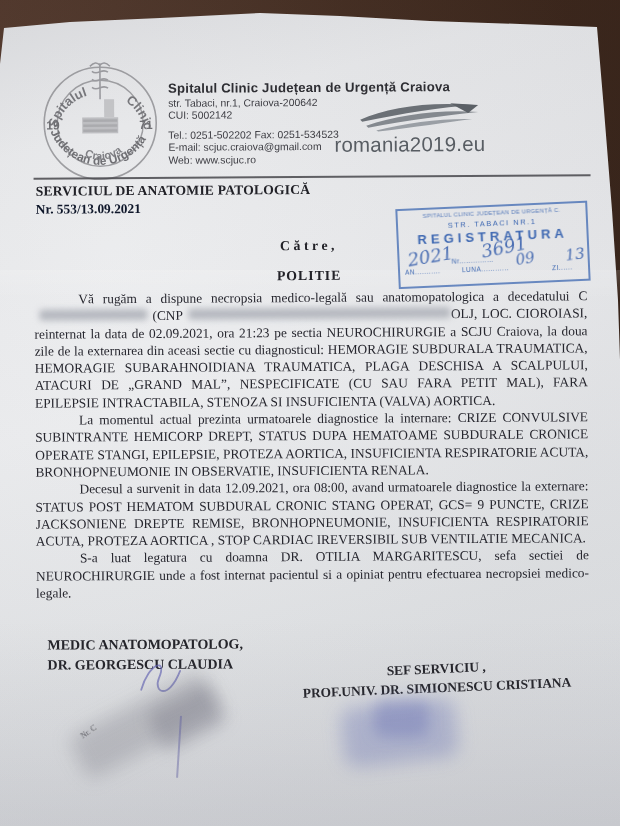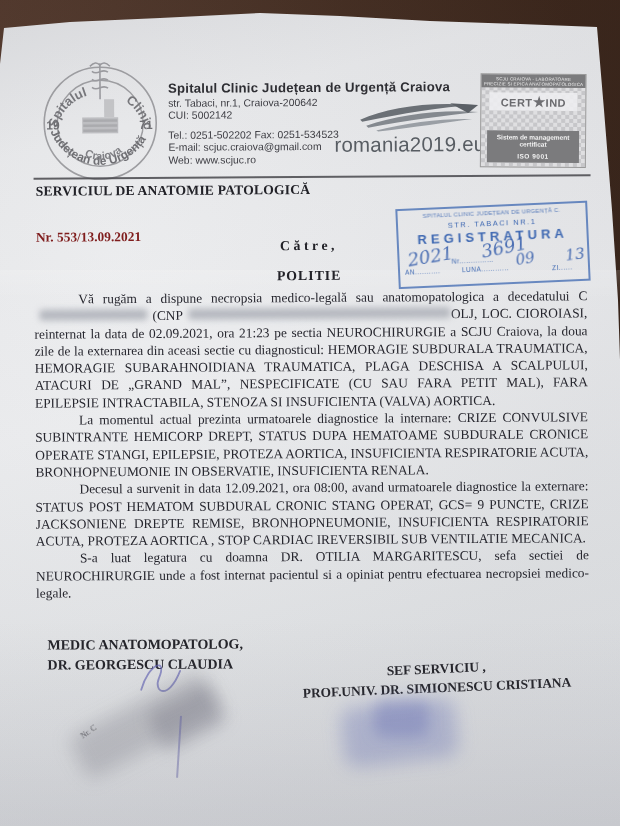--- a/index.html
+++ b/index.html
@@ -35,21 +35,21 @@
   .badge .mid{margin:5px 8px;background:rgba(238,238,240,.88);text-align:center;padding:3px 0 2px;color:#6a6a6e;
     font-weight:bold;font-size:11px;letter-spacing:.5px;}
   .badge .star{display:inline-block;width:13px;height:13px;background:#6f6f73;vertical-align:-2px;
     clip-path:polygon(50% 0,61% 35%,98% 35%,68% 57%,79% 91%,50% 70%,21% 91%,32% 57%,2% 35%,39% 35%);}
   .badge .band{position:absolute;left:6px;right:6px;bottom:4px;background:#7b7b7d;color:#f2f2f2;
     text-align:center;font-size:6.5px;line-height:7.5px;font-weight:bold;padding:3px 0 3px;}
   .badge .band .iso{margin-top:4px;letter-spacing:.5px;}
 
   .sep{position:absolute;left:35px;top:176px;width:557px;height:2px;background:#46464b;opacity:.85;}
   .svc{position:absolute;left:37px;top:182px;font-size:13.6px;font-weight:bold;letter-spacing:.2px;color:#222228;}
-  .nr{position:absolute;left:37px;top:200px;font-size:13.4px;font-weight:bold;color:#7f1d1d;margin-top:28px;}
+  .nr{position:absolute;left:37px;top:200px;font-size:13.4px;font-weight:bold;color:#0f172a;}
 
   
   .stamp{position:absolute;left:398px;top:206px;width:188px;height:76px;
     border:2px solid rgba(62,104,178,.75);transform:rotate(-2.2deg);
     color:#3e68b2;font-family:"Liberation Sans",sans-serif;filter:blur(.2px);}
   .stamp .l1{position:absolute;left:0;right:0;top:3px;text-align:center;font-size:5.8px;letter-spacing:.3px;opacity:.85;}
   .stamp .l2{position:absolute;left:0;right:0;top:12px;text-align:center;font-size:7.5px;letter-spacing:1.5px;}
   .stamp .l3{position:absolute;left:0;right:0;top:22px;text-align:center;font-size:13px;letter-spacing:4px;font-weight:600;}
   .stamp .lab{position:absolute;font-size:6.5px;letter-spacing:.5px;}
   .hw{position:absolute;font-family:"DejaVu Serif",serif;font-style:italic;color:#3c63ae;opacity:.9;}
@@ -151,34 +151,20 @@
     <div class="romania">
       <svg width="150" height="34" viewBox="0 0 150 34">
         <path d="M28 20 C55 8,95 2,142 6 C110 8,70 14,30 22 Z" fill="#6b7076"></path>
         <path d="M34 26 C65 16,105 10,146 13 C115 16,75 21,36 28 Z" fill="#84898f"></path>
         <path d="M44 31 C75 23,110 19,140 20 C115 23,82 28,46 32 Z" fill="#9a9fa5"></path>
         <path d="M118 4 L146 6 L136 14 Z" fill="#5b6066"></path>
       </svg>
       <div class="txt">romania2019.eu</div>
     </div>
 
-    <div class="badge">
-      <div class="top">
-        <div>SCJU CRAIOVA - LABORATOARE</div>
-        <div>PRECIZIE SI EPICA ANATOMOPATOLOGICA</div>
-      </div>
-      <div class="mid">
-        <span>CERT</span><span class="star"></span><span>IND</span>
-      </div>
-      <div class="band">
-        <div>Sistem de management</div>
-        <div>certificat</div>
-        <div class="iso">ISO 9001</div>
-      </div>
-    </div>
 
     <div class="sep"></div>
     <div class="svc">SERVICIUL DE ANATOMIE PATOLOGICĂ</div>
     <div class="nr">Nr.  553/13.09.2021</div>
 
     <div class="stamp">
       <div class="l1">SPITALUL CLINIC JUDEȚEAN DE URGENȚĂ C.</div>
       <div class="l2">STR. TABACI NR.1</div>
       <div class="l3">REGISTRATURA</div>
       <div class="lab" style="left:5px;top:58px;">AN...........</div>

